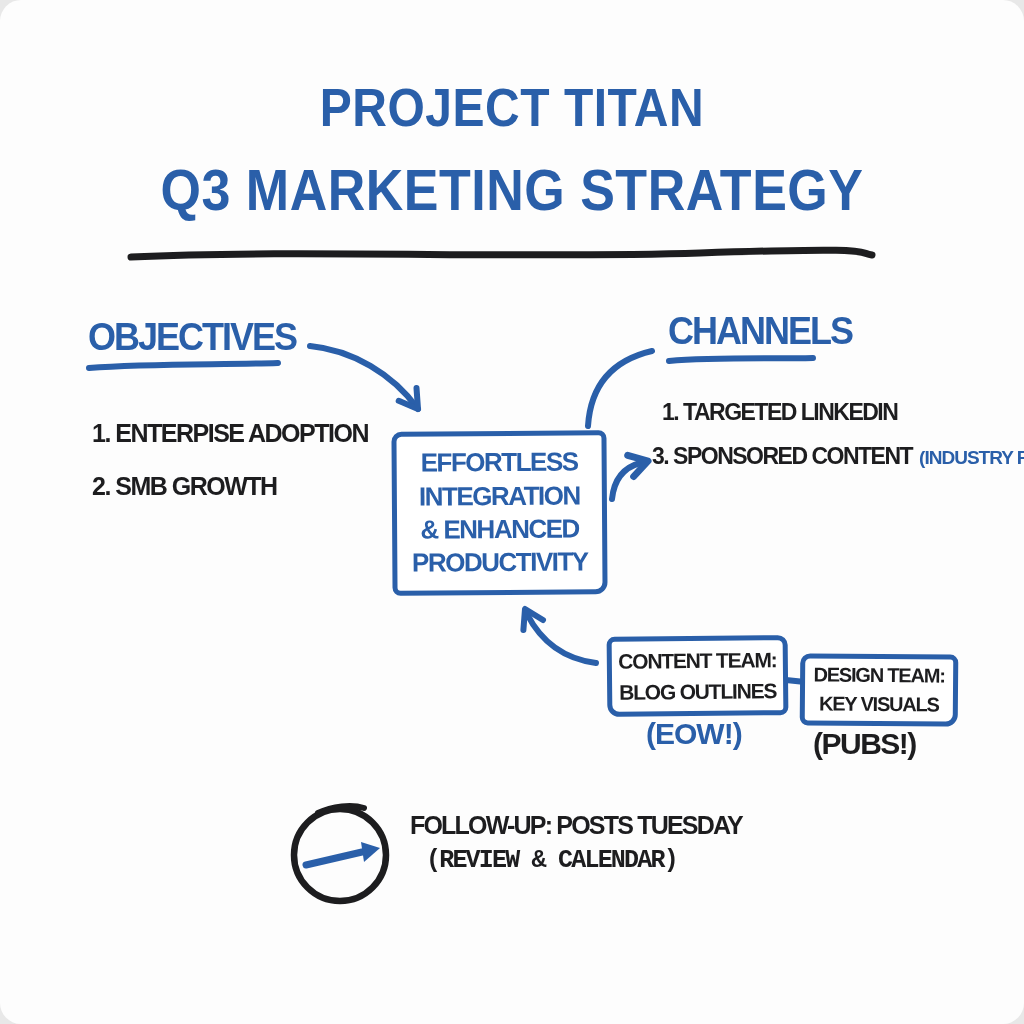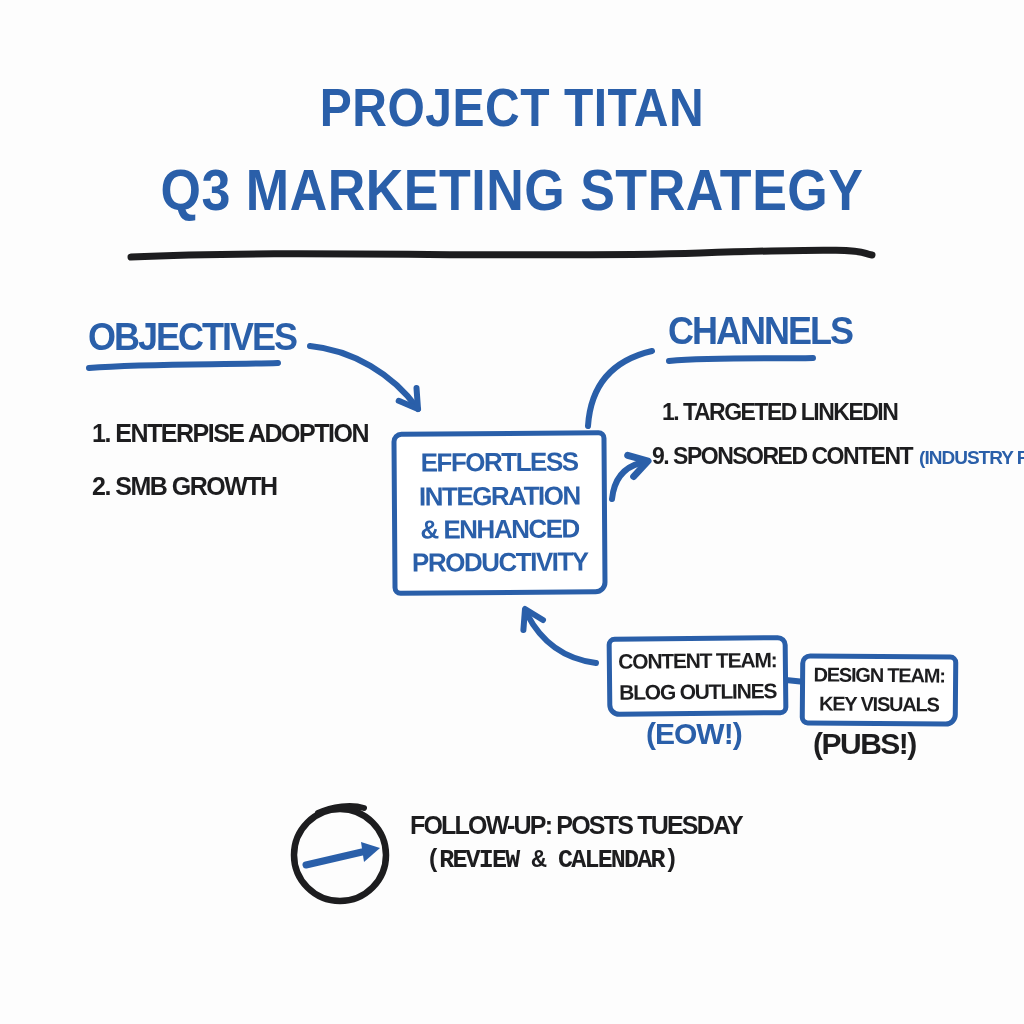--- a/index.html
+++ b/index.html
@@ -2,21 +2,21 @@
 <html style="--blue: #2a5fa9; --ink: #1d1d1f;"><head>
 <meta charset="utf-8">
 <style>
   :root { --blue:#2a5fa9; --ink:#1d1d1f; --bg:#fdfdfd; }
   * { box-sizing:border-box; }
   html,body { margin:0; padding:0; background:#e8e8e8; }
   #canvas {
     position:relative; width:1024px; height:1024px; margin:0 auto;
     background:var(--bg); overflow:hidden;
     font-family:"Liberation Sans","DejaVu Sans",sans-serif;
-    font-weight:bold; color:var(--ink);
+    font-weight:bold; color:var(--ink);border-radius:21px;
   }
   .t { position:absolute; white-space:nowrap; line-height:1; }
   .blue { color:var(--blue); }
   .title { left:0; width:100%; text-align:center; letter-spacing:0.5px; transform:scaleY(1.12); }
   .title1 { top:84px;  font-size:48px; }
   .title2 { top:164px; font-size:52px; }
   .heading { font-size:36px; letter-spacing:-2px; transform:scaleY(1.08); transform-origin:left top; }
   .listitem { font-size:25px; letter-spacing:-1.5px; }
   .chitem  { font-size:23px; letter-spacing:-1.5px; }
   .chnote  { font-size:19px; letter-spacing:-1px; margin-left:7px; color:var(--blue); }
@@ -99,21 +99,21 @@
     <div class="line">INTEGRATION</div>
     <div class="line">&amp; ENHANCED</div>
     <div class="line">PRODUCTIVITY</div>
   </div>
 
   <div class="t heading blue" style="left:668px; top:312px;">CHANNELS</div>
   <div class="t chitem" style="left:662px; top:401px;">
     <span>1. TARGETED LINKEDIN</span>
   </div>
   <div class="t chitem" style="left:652px; top:445px;">
-    <span>9. SPONSORED CONTENT</span><span class="chnote">(INDUSTRY PUBS)</span>
+    <span>3. SPONSORED CONTENT</span><span class="chnote">(INDUSTRY PUBS)</span>
   </div>
 
   <div id="content-team-box" class="sketchbox">
     <div class="line">CONTENT TEAM:</div>
     <div class="line">BLOG OUTLINES</div>
   </div>
   <div class="t deadline blue" style="left:646px; top:719px;">(EOW!)</div>
 
   <div id="design-team-box" class="sketchbox">
     <div class="line">DESIGN TEAM:</div>

